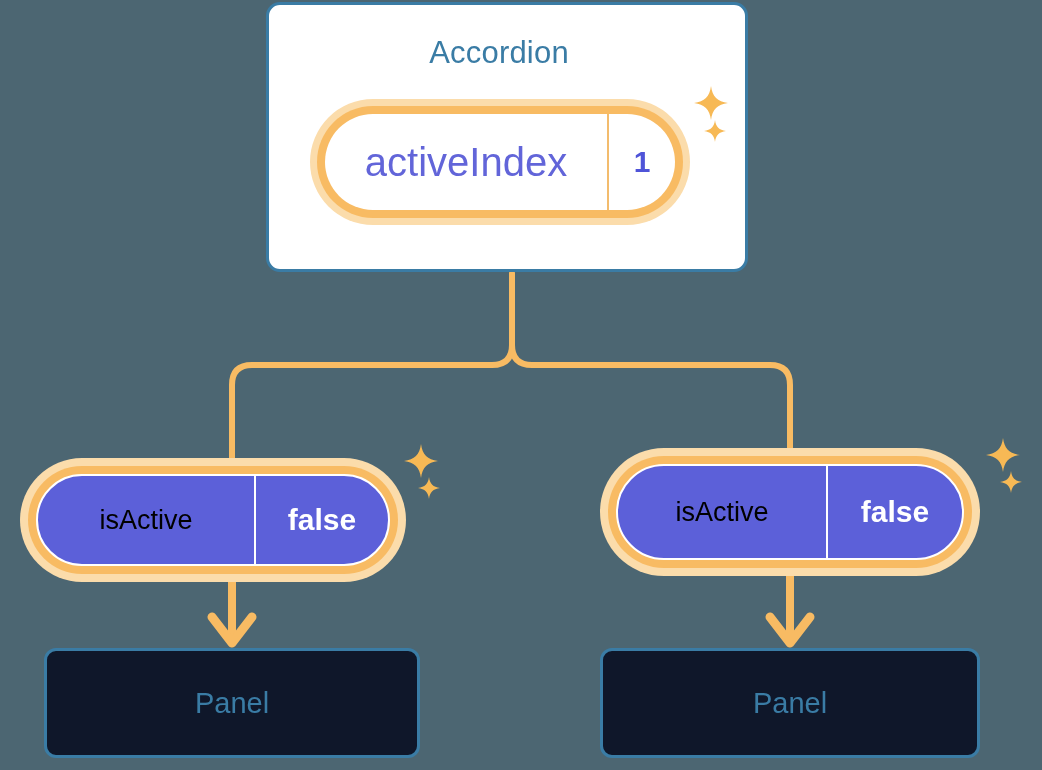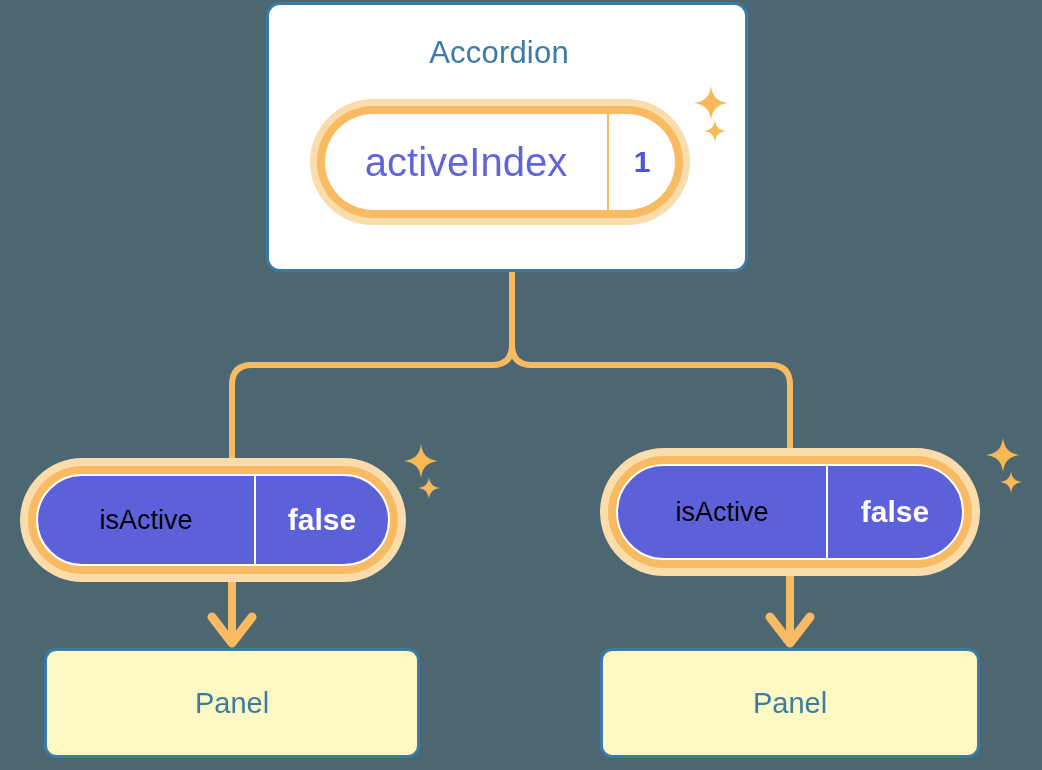--- a/index.html
+++ b/index.html
@@ -160,21 +160,21 @@
   .sparkle {
     position: absolute;
     pointer-events: none;
   }
   .sparkle svg { display: block; }
 
   
   .panel-box {
     position: absolute;
     box-sizing: border-box;
-    background: #fef9c3;
+    background: #0f172a;
     border: 3px solid #3a7ca5;
     border-radius: 12px;
     display: flex;
     align-items: center;
     justify-content: center;
     color: #3a7ca5;
     font-size: 29px;
   }
   #panel-left  { left: 44px;  top: 648px; width: 376px; height: 110px; }
   #panel-right { left: 600px; top: 648px; width: 380px; height: 110px; }

